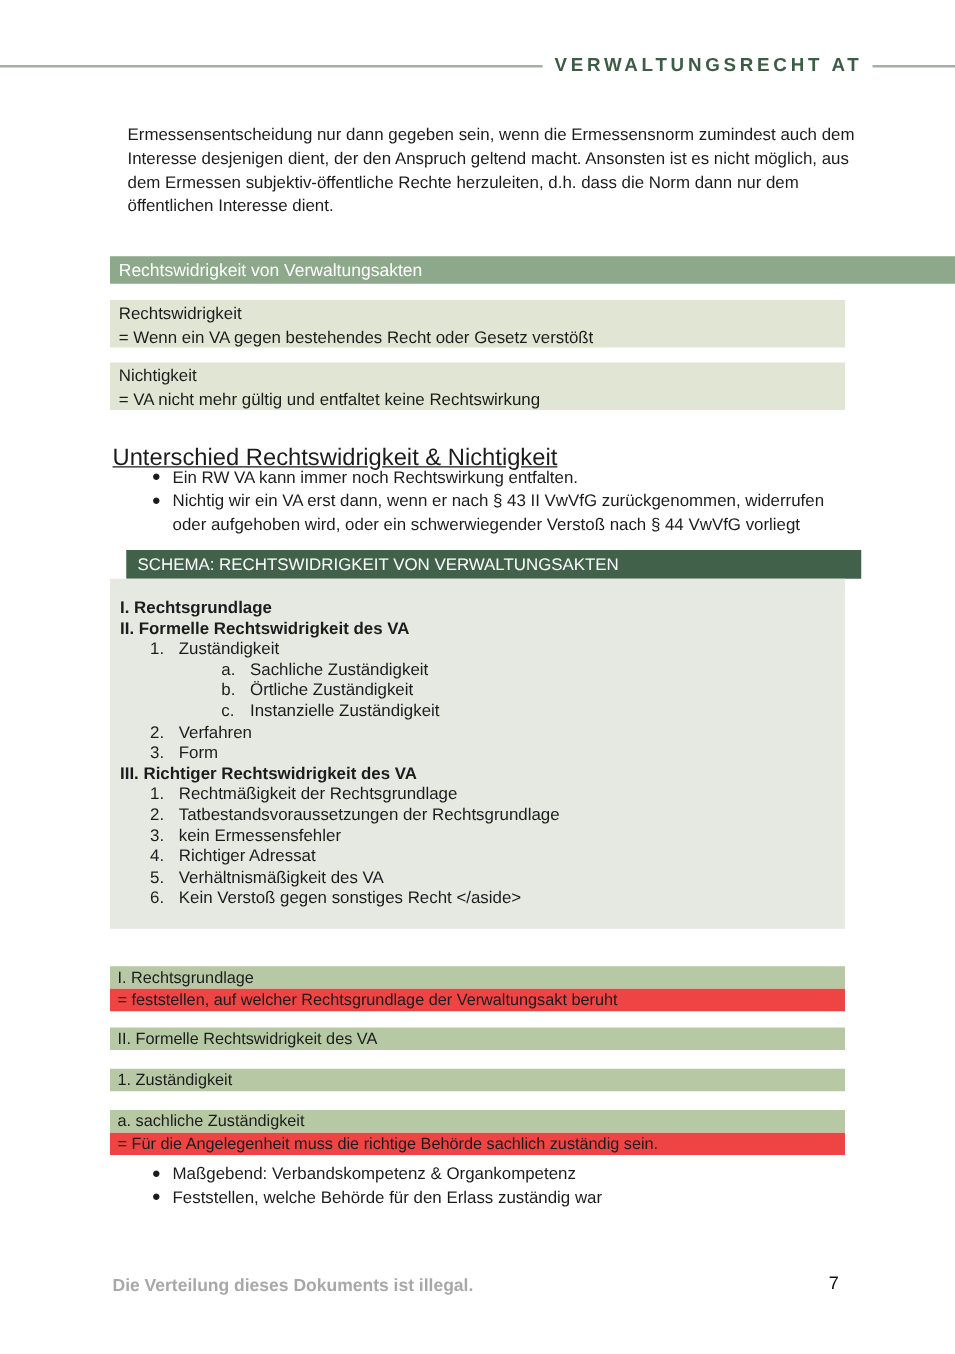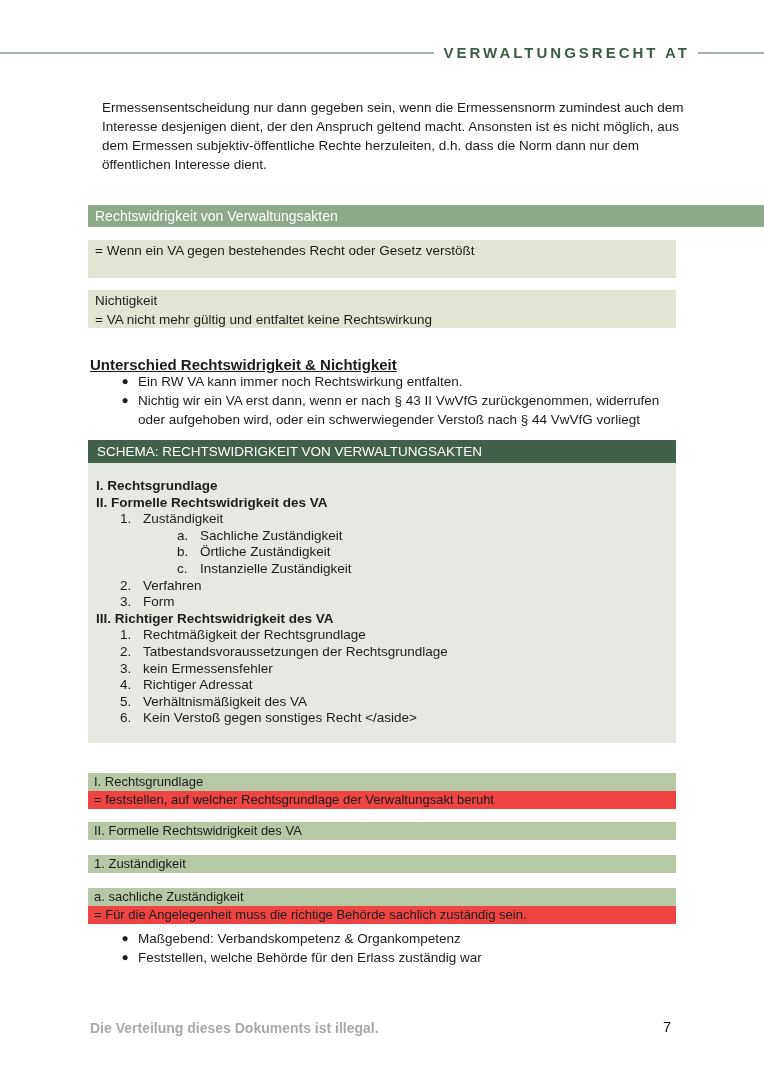--- a/index.html
+++ b/index.html
@@ -61,43 +61,43 @@
     background: #e1e5d3;
     font-size: 13.5px;
     line-height: 19px;
     padding: 1px 8px 0 7px;
   }
 
   
   .diff-heading {
     position: absolute;
     top: 356px; left: 90px;
-    font-size: 15px;
-    font-weight: bold;
+    font-size: 19px;
+    font-weight: normal;
     text-decoration: underline;
   }
   .bullets {
     position: absolute;
     left: 112px; width: 560px;
     font-size: 13.5px;
     line-height: 19px;
   }
   .bullet-row { display: flex; }
   .bullet-marker {
     flex: none;
     width: 26px;
     text-align: center;
     font-size: 12px;
   }
   .bullet-text { flex: 1; }
 
   
   .schema-bar {
     position: absolute;
-    top: 440px; left: 88px; width: 588px; height: 23px;
+    top: 440px; left: 101px; width: 588px; height: 23px;
     box-sizing: border-box;
     background: #41614b;
     color: #ffffff;
     font-size: 13.5px;
     line-height: 23px;
     padding-left: 9px;
   }
   .schema-box {
     position: absolute;
     top: 463px; left: 88px; width: 588px; height: 280px;
@@ -153,20 +153,21 @@
     <div class="rule rule-left"></div>
     <div class="header-title">VERWALTUNGSRECHT AT</div>
     <div class="rule rule-right"></div>
   </div>
 
   <p class="intro">Ermessensentscheidung nur dann gegeben sein, wenn die Ermessensnorm zumindest auch dem Interesse desjenigen dient, der den Anspruch geltend macht. Ansonsten ist es nicht möglich, aus dem Ermessen subjektiv-öffentliche Rechte herzuleiten, d.h. dass die Norm dann nur dem öffentlichen Interesse dient.</p>
 
   <div class="section-bar" style="top:205px">Rechtswidrigkeit von Verwaltungsakten</div>
 
   <div class="def-box" style="top:240px">
+    <div>Rechtswidrigkeit</div>
     <div>= Wenn ein VA gegen bestehendes Recht oder Gesetz verstößt</div>
   </div>
   <div class="def-box" style="top:290px">
     <div>Nichtigkeit</div>
     <div>= VA nicht mehr gültig und entfaltet keine Rechtswirkung</div>
   </div>
 
   <div class="diff-heading">Unterschied Rechtswidrigkeit &amp; Nichtigkeit</div>
   <div class="bullets" style="top:372px">
     <div class="bullet-row">

